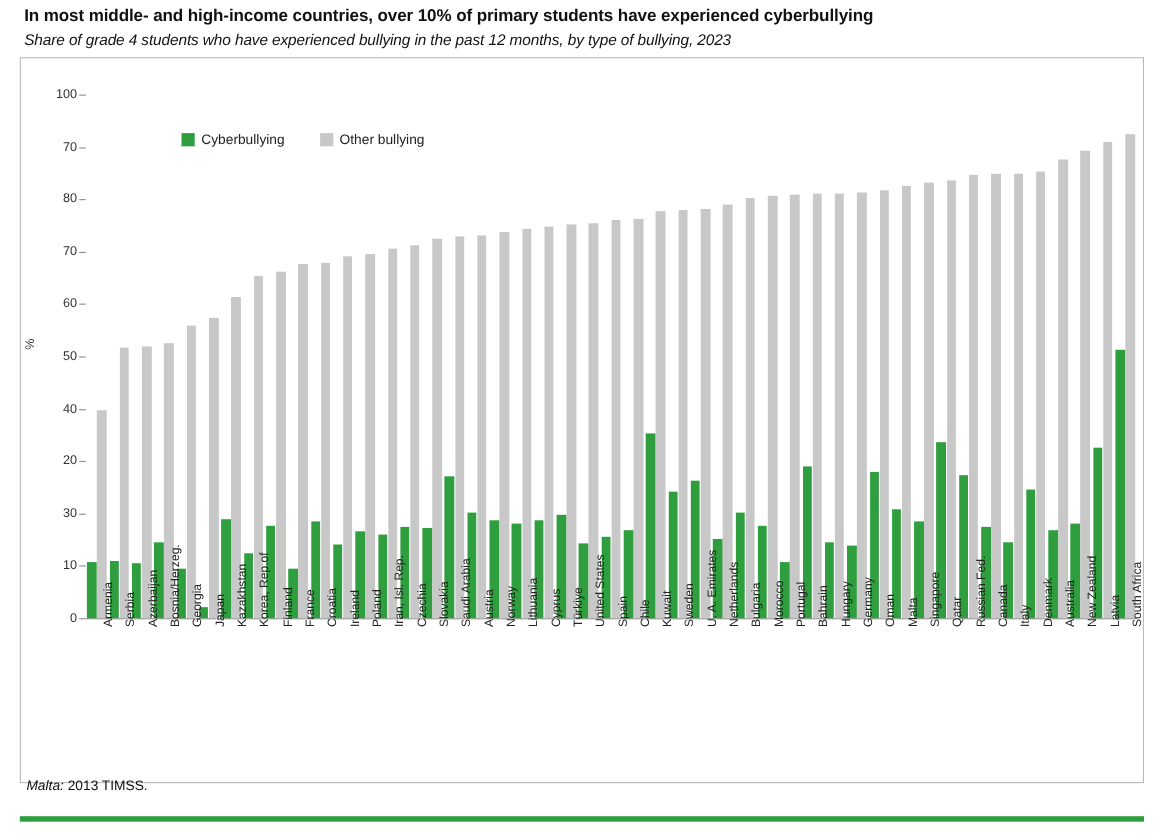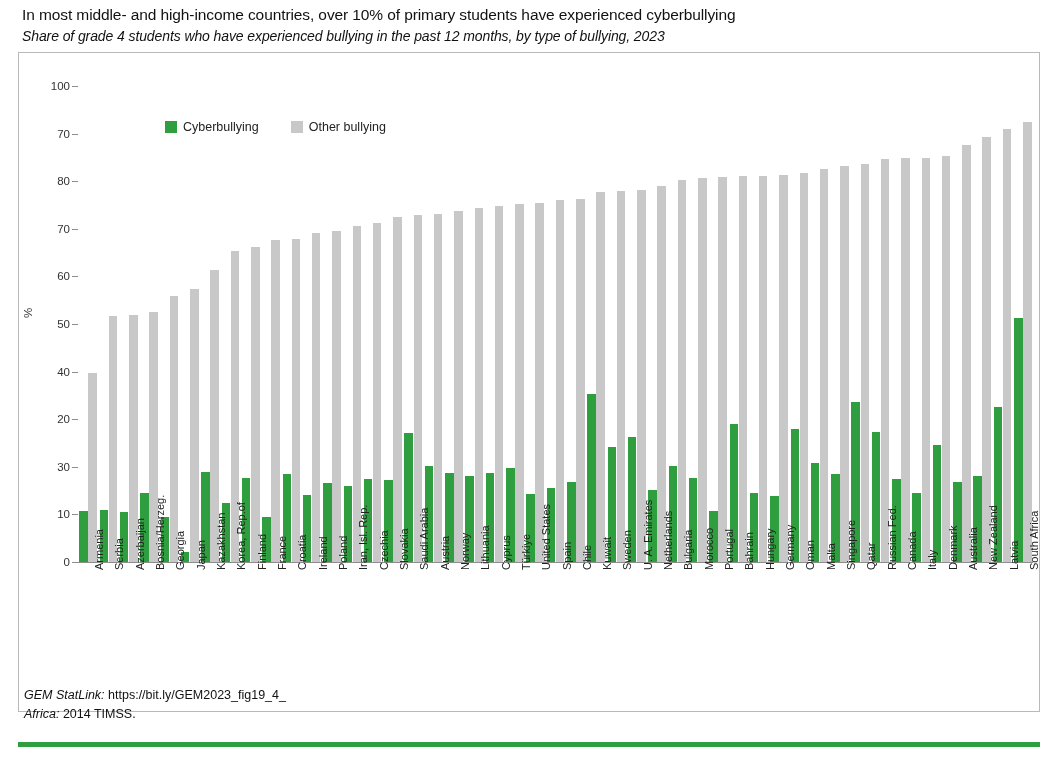--- a/index.html
+++ b/index.html
@@ -20,21 +20,21 @@
     width: 1058px;
     height: 763px;
     box-sizing: border-box;
   }
   .title {
     position: absolute;
     left: 22px;
     top: 6px;
     width: 1010px;
     font-size: 15.5px;
-    font-weight: normal;
+    font-weight: bold;
     color: #111111;
     letter-spacing: -0.1px;
   }
   .subtitle {
     position: absolute;
     left: 22px;
     top: 28px;
     width: 1010px;
     font-size: 14px;
     font-style: italic;
@@ -461,23 +461,19 @@
     <span class="item">
       <span class="swatch" id="sw-cyber" style="background: rgb(46, 158, 62);"></span>
       <span>Cyberbullying</span>
     </span>
     <span class="item">
       <span class="swatch" id="sw-other" style="background: rgb(200, 200, 200);"></span>
       <span>Other bullying</span>
     </span>
   </div>
 
-  <div class="statlink">
-    <span class="lbl">GEM StatLink:</span>
-    <span>https://bit.ly/GEM2023_fig19_4_</span>
-  </div>
   <div class="source">
-    <span class="lbl">Africa:</span>
-    <span>2014 TIMSS.</span>
+    <span class="lbl">Malta:</span>
+    <span>2013 TIMSS.</span>
   </div>
 
   <div class="bottom-bar"></div>
 </div>
 
 </body></html>

